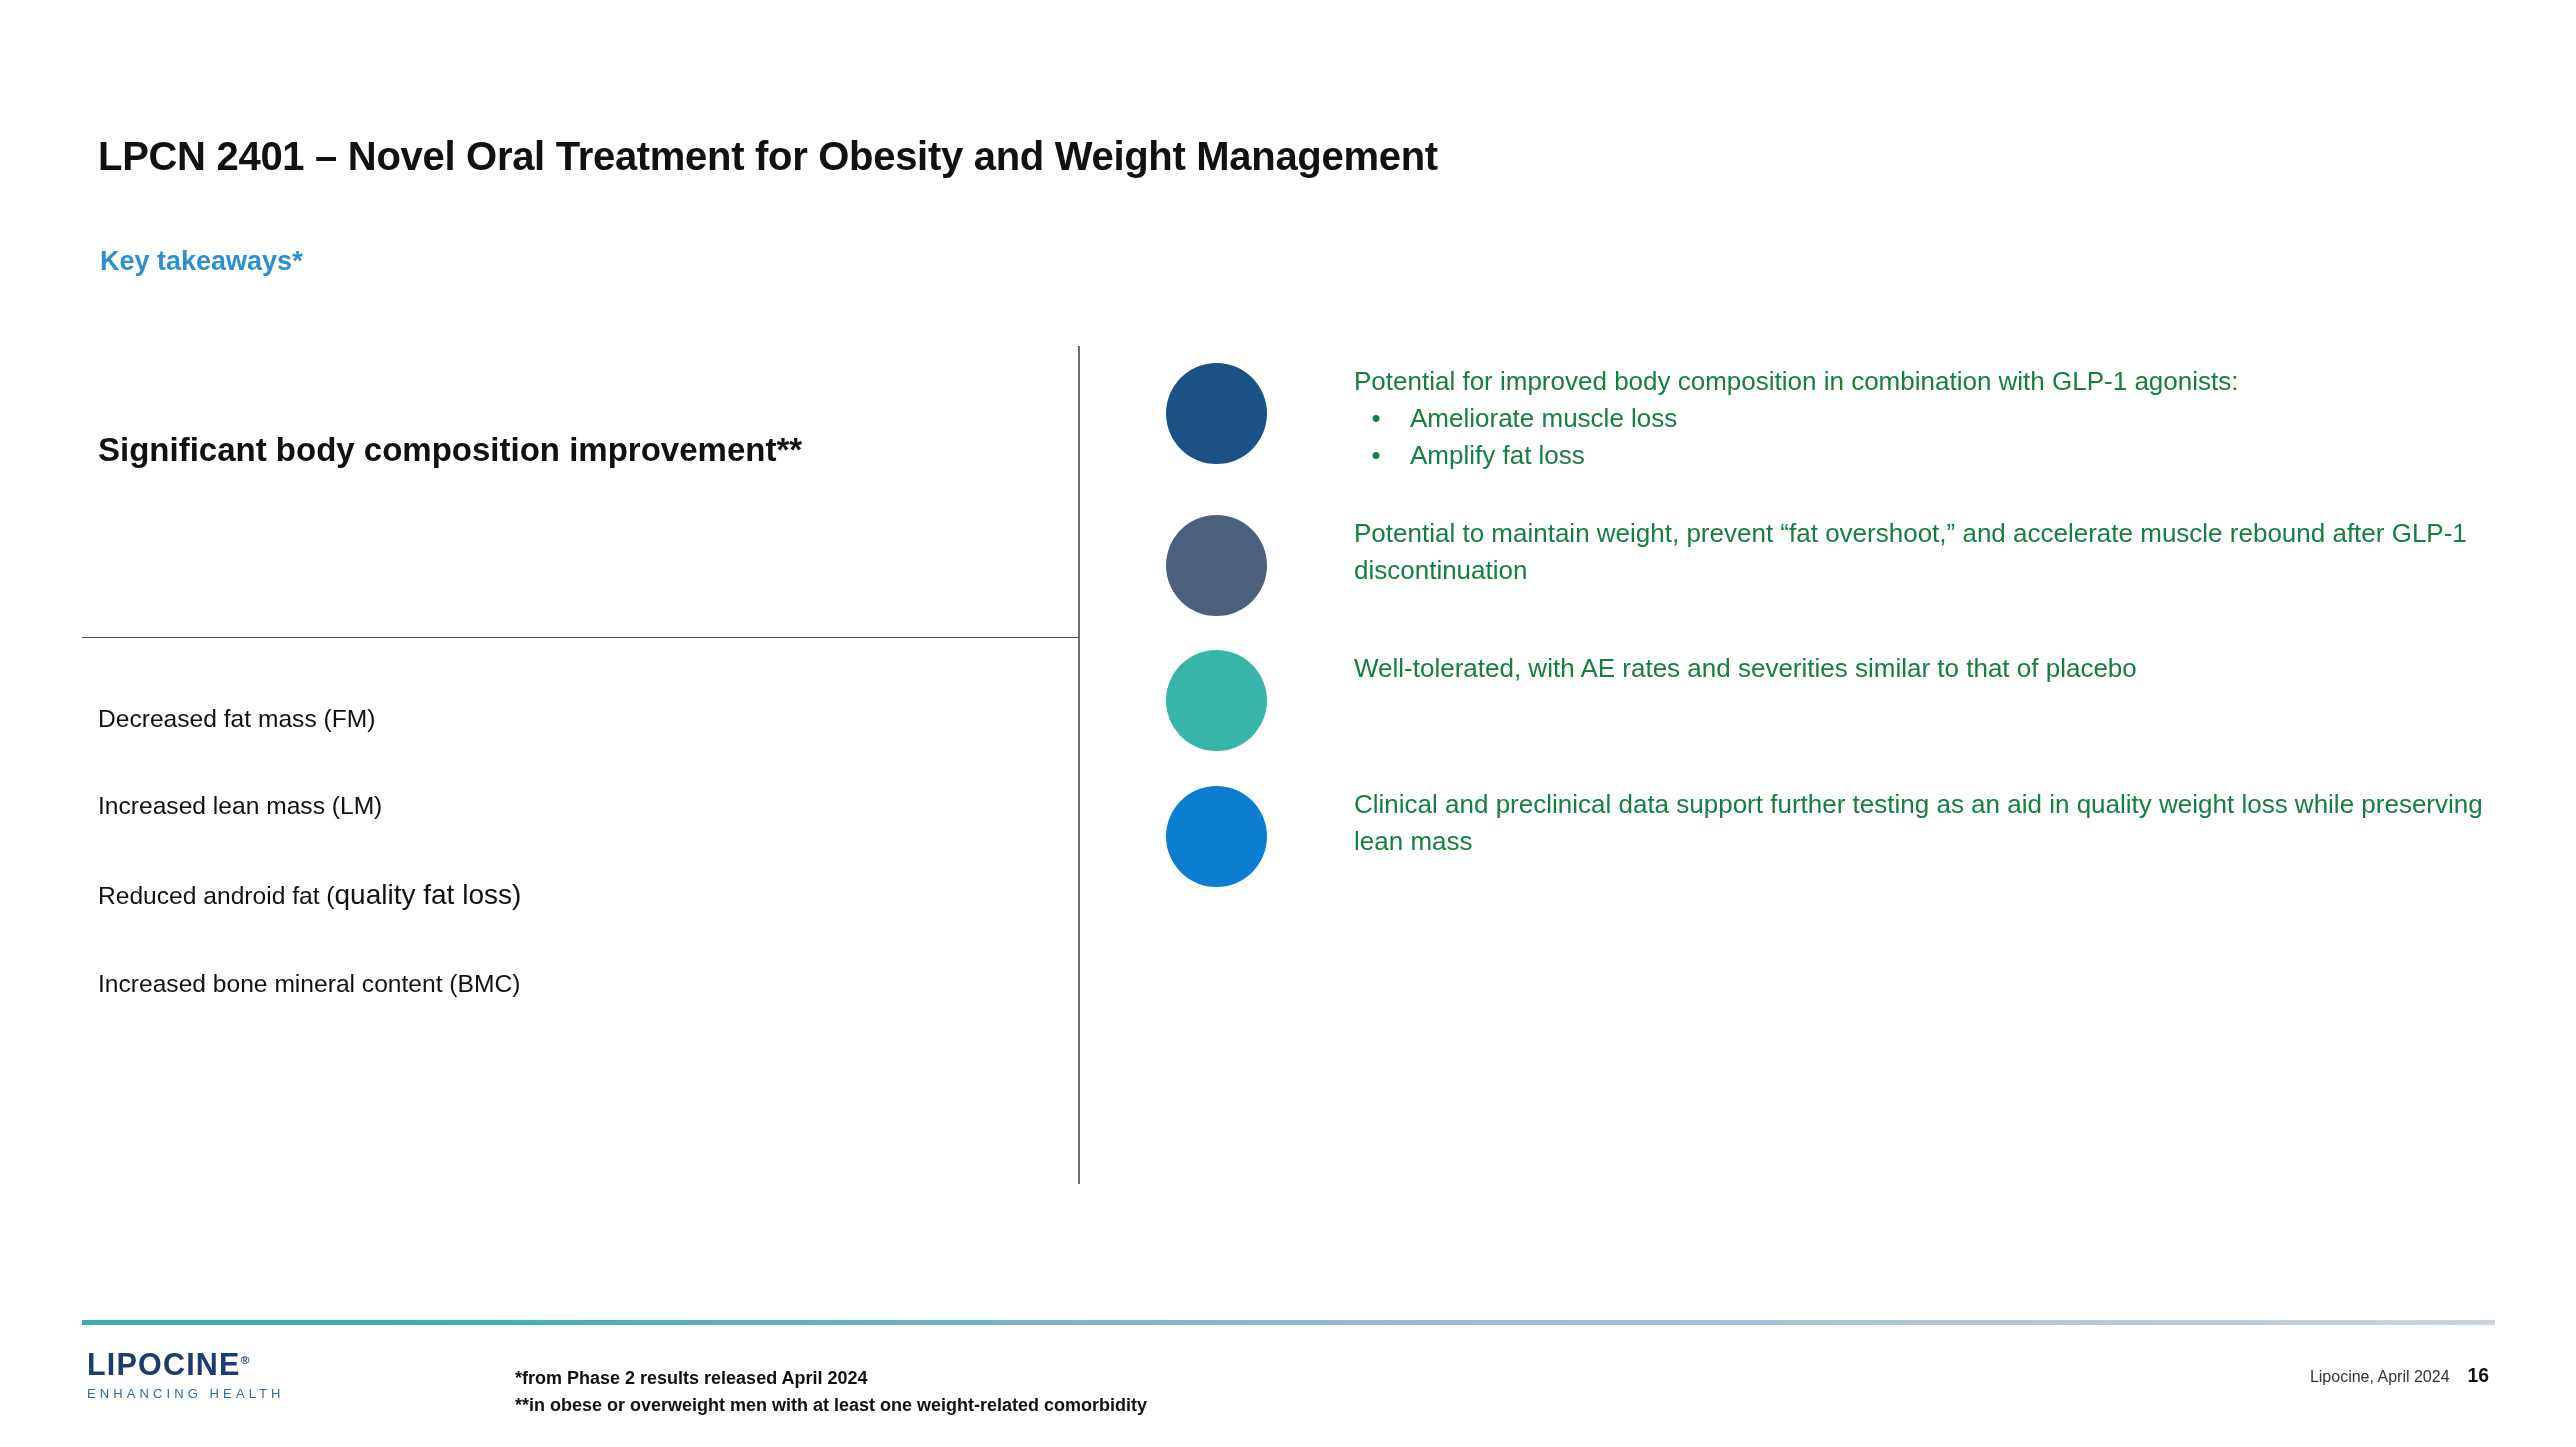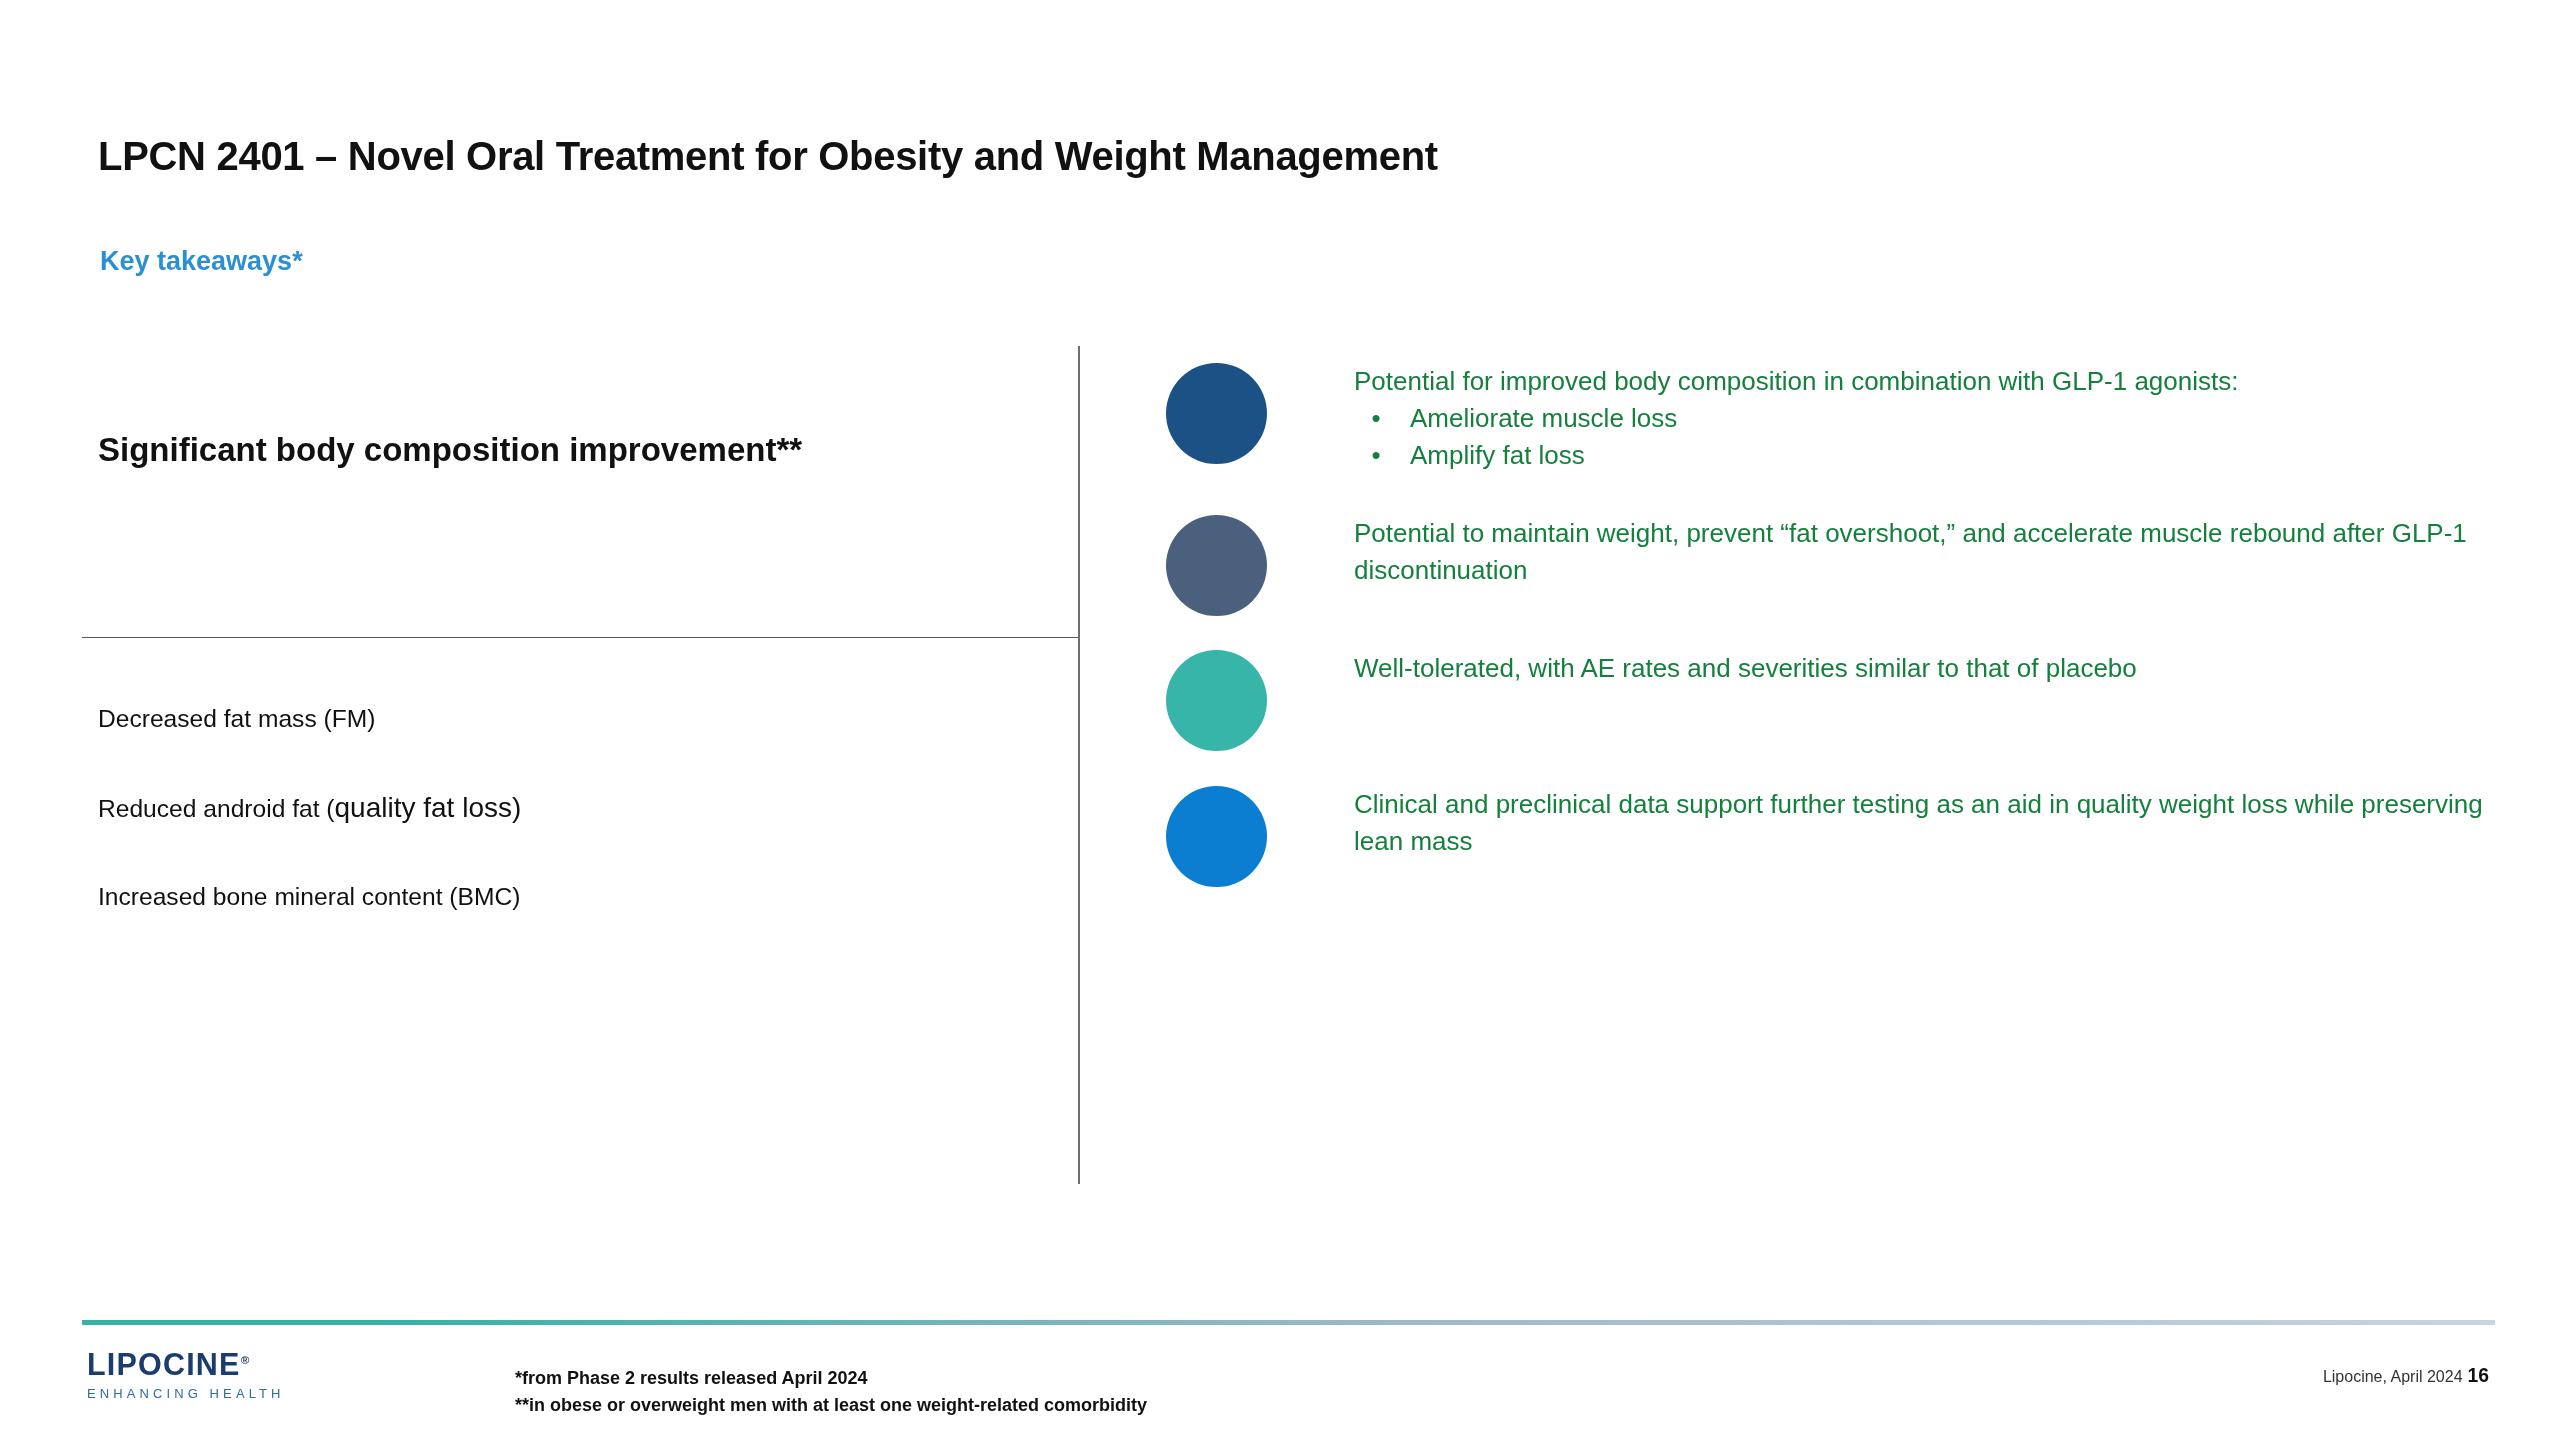--- a/index.html
+++ b/index.html
@@ -176,21 +176,21 @@
     font-weight: bold;
     color: #111111;
     line-height: 1.5;
   }
   .footer-right {
     position: absolute;
     right: 87px;
     top: 1365px;
     display: flex;
     align-items: baseline;
-    gap: 5px;
+    gap: 18px;
   }
   .footer-source {
     font-size: 16px;
     color: #333333;
   }
   .page-num {
     font-size: 19.3px;
     font-weight: bold;
     color: #111111;
   }
@@ -205,20 +205,23 @@
 
   <div class="left-col">
     <div class="left-heading">Significant body composition improvement**</div>
   </div>
 
   <div class="divider"></div>
 
   <div class="left-items">
     <div class="left-item">
       <span class="small">Decreased fat mass (FM)</span>
+    </div>
+    <div class="left-item">
+      <span class="small">Increased lean mass (LM)</span>
     </div>
     <div class="left-item">
       <span class="small">Reduced android fat (</span><span class="big">quality fat loss)</span>
     </div>
     <div class="left-item">
       <span class="small">Increased bone mineral content (BMC)</span>
     </div>
   </div>
 
   <div class="vline"></div>

